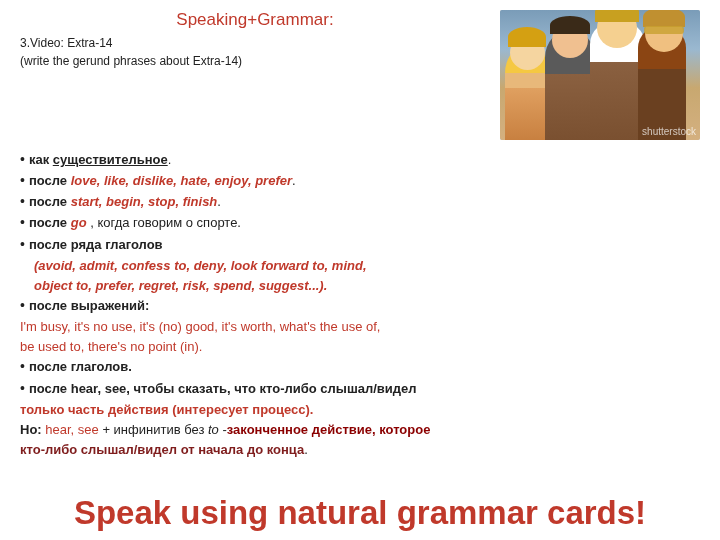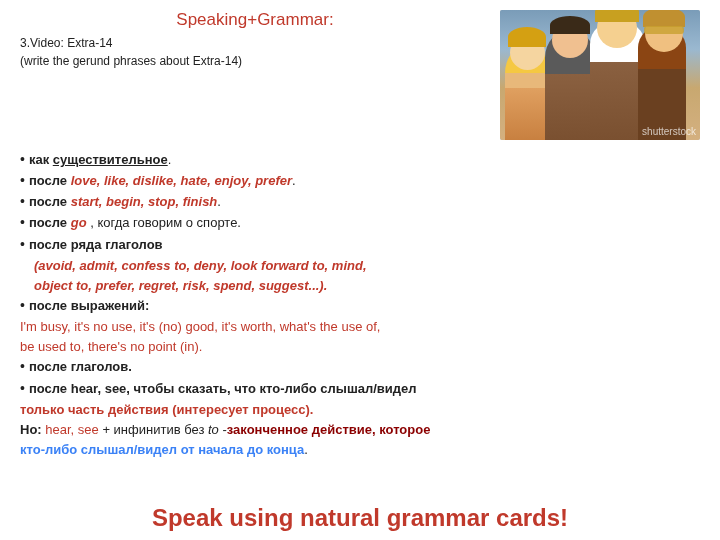--- a/index.html
+++ b/index.html
@@ -93,21 +93,21 @@
     }
     .indent {
       margin-left: 14px;
     }
     .footer {
       position: absolute;
       bottom: 8px;
       left: 0;
       width: 100%;
       text-align: center;
-      font-size: 24px;
+      font-size: 33px;
       font-weight: bold;
       color: #c0392b;
       font-family: Arial, sans-serif;
     }
   </style>
 </head>
 <body>
 
 <div class="page-wrapper">
   <div class="top-section">
@@ -200,18 +200,18 @@
       <span class="bold-black">после hear, see, чтобы сказать, что кто-либо слышал/видел</span>
     </div>
     <div>
       <span style="font-weight:bold;color:#c0392b;">только часть действия (интересует процесс).</span>
     </div>
 
     <div>
       <span style="font-weight:bold;">Но: </span><span class="red-text">hear, see</span><span> + инфинитив без </span><span style="font-style:italic;">to</span><span> -</span><span style="color:#8b0000;font-weight:bold;">законченное действие, которое</span>
     </div>
     <div>
-      <span style="color:#3b82f6;font-weight:bold;">кто-либо слышал/видел от начала до конца</span><span>.</span>
+      <span style="color:#7f1d1d;font-weight:bold;">кто-либо слышал/видел от начала до конца</span><span>.</span>
     </div>
   </div>
 
   <div class="footer">Speak using  natural grammar cards!</div>
 </div>
 
 </body></html>

